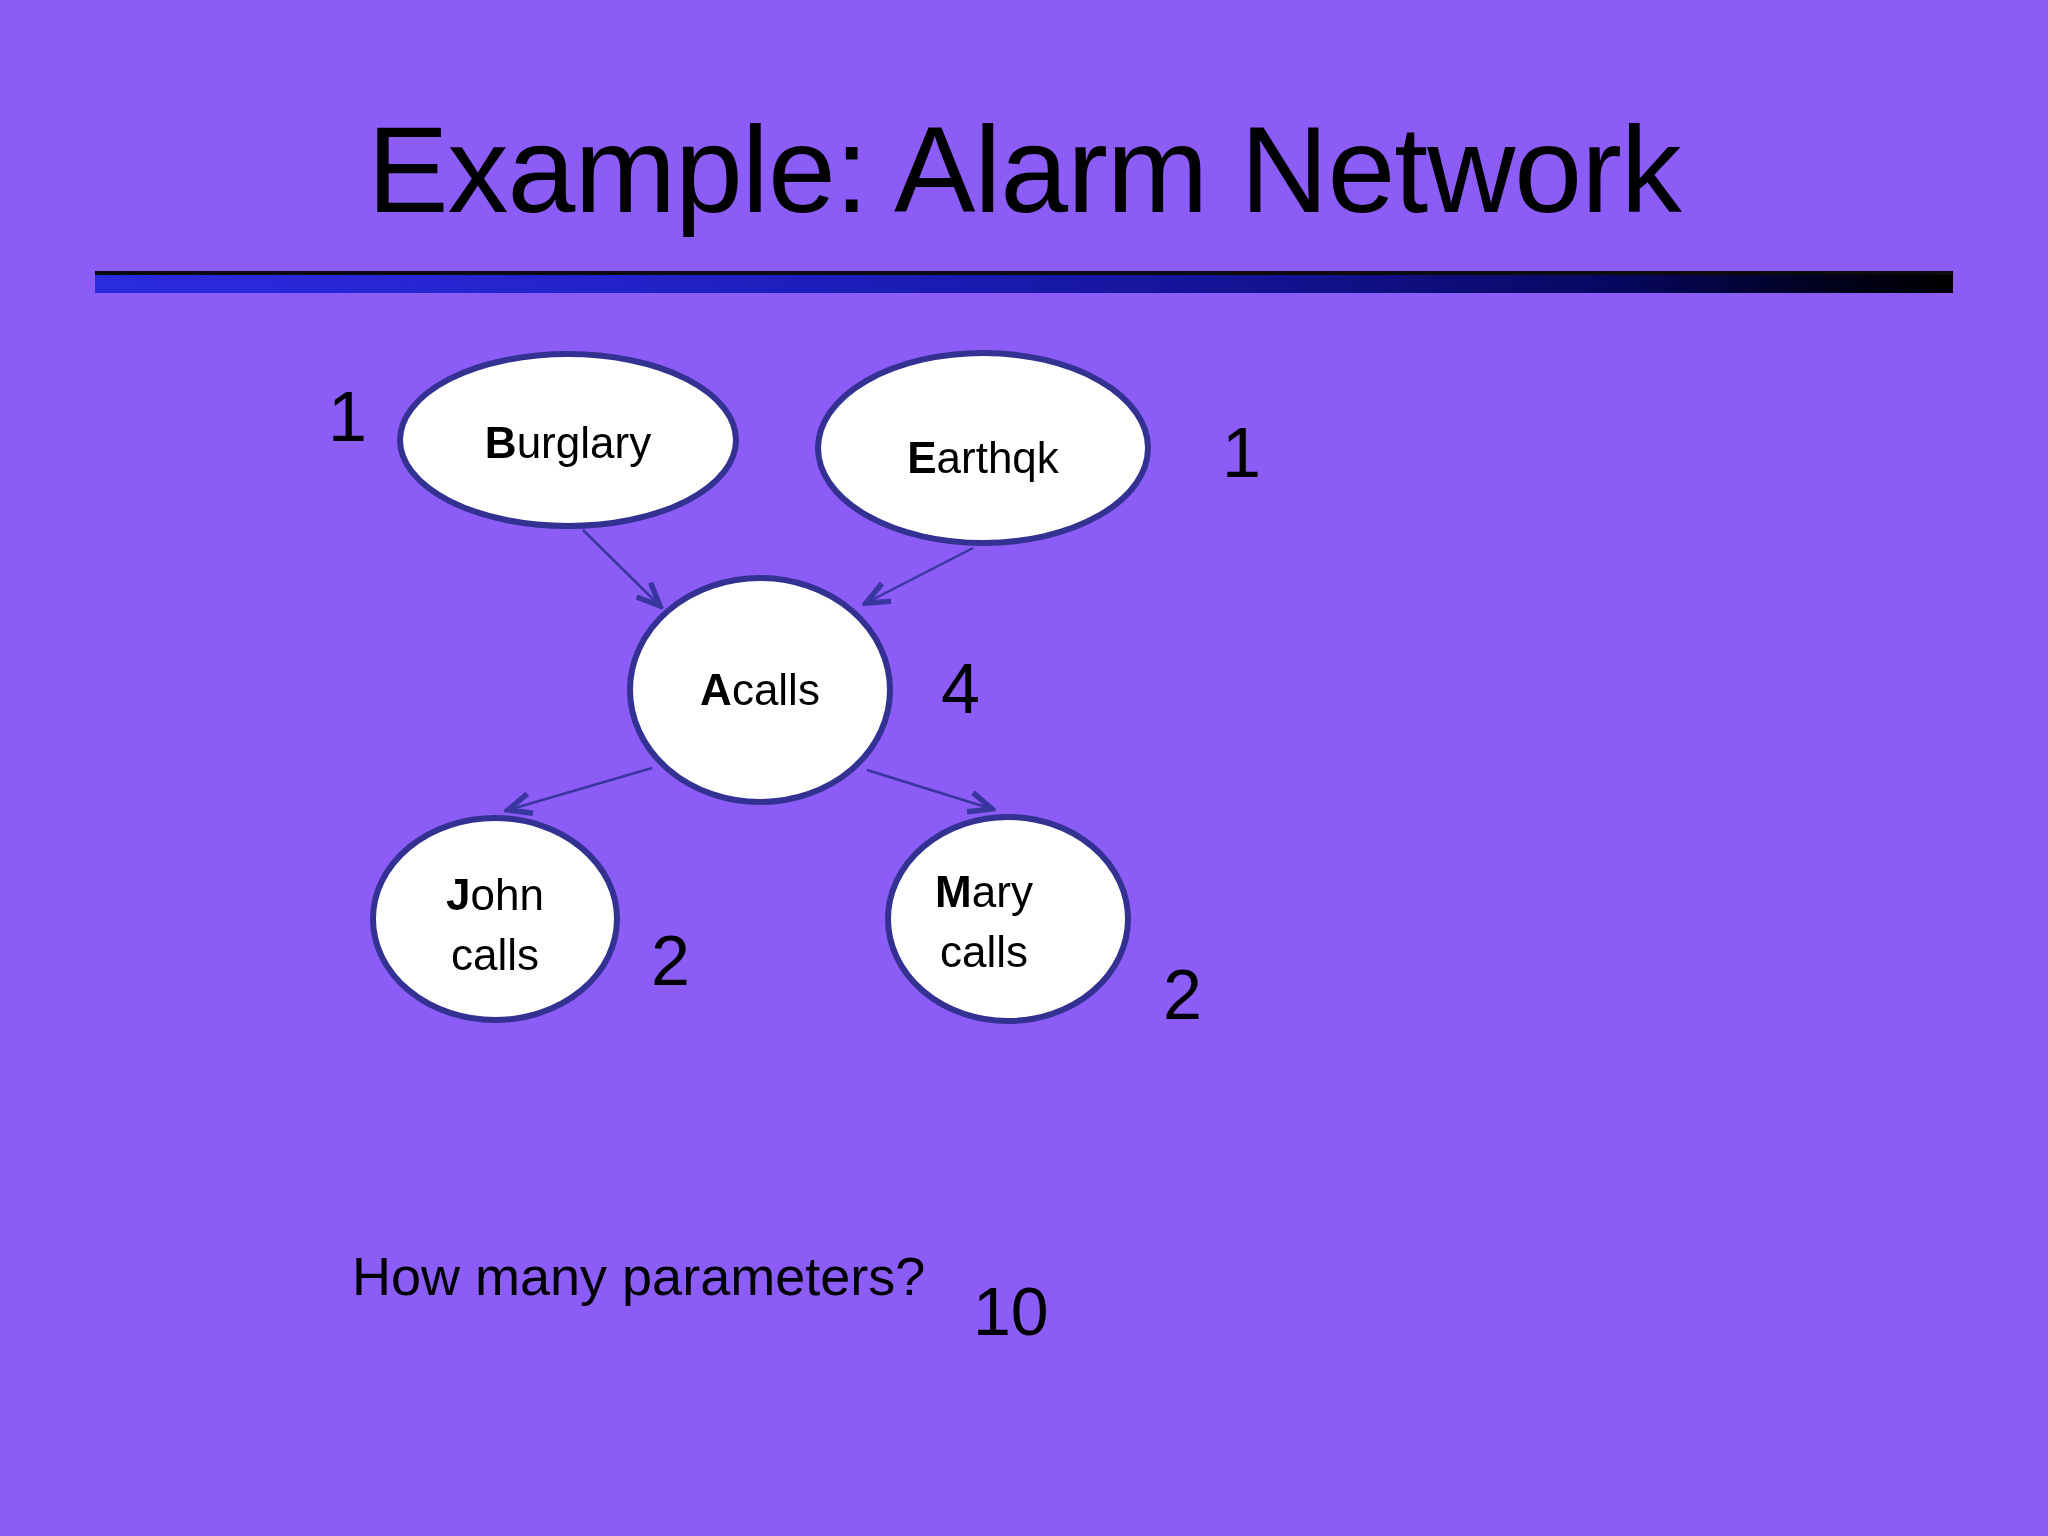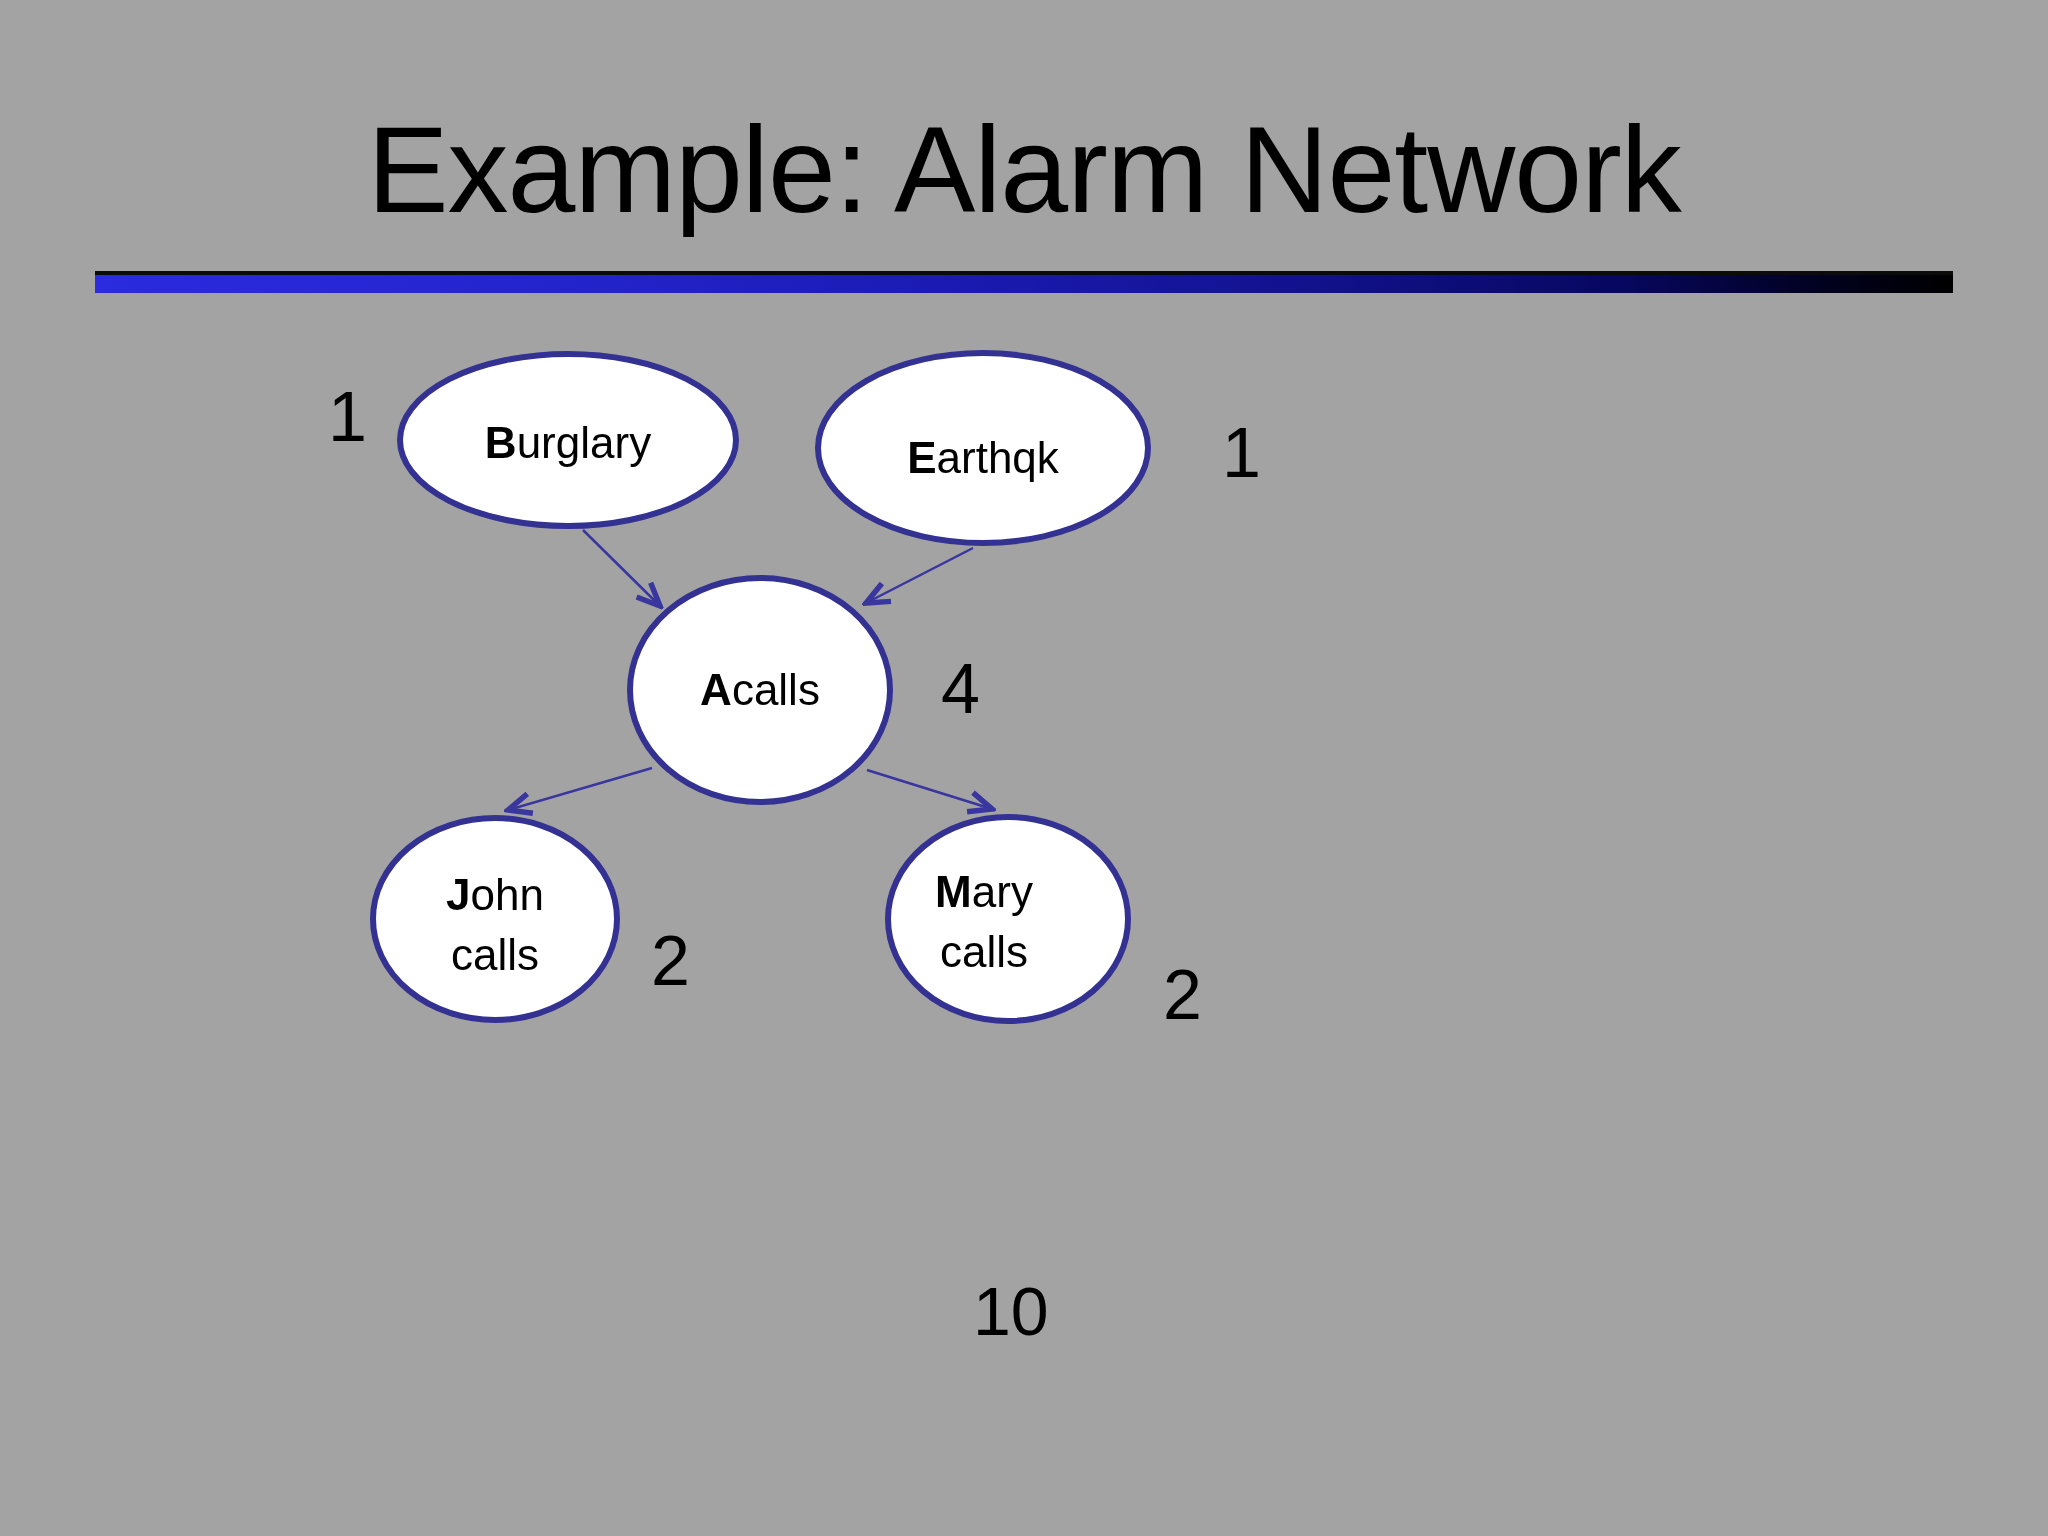--- a/index.html
+++ b/index.html
@@ -1,20 +1,20 @@
 <!DOCTYPE html>
 <html><head>
 <meta charset="utf-8">
 <style>
   html, body { margin: 0; padding: 0; background: #ffffff; }
   .slide {
     position: relative;
     width: 2048px;
     height: 1536px;
-    background: #a3a3a3;
+    background: #8b5cf6;
     font-family: "Liberation Sans", sans-serif;
     color: #000000;
     overflow: hidden;
   }
   .title {
     position: absolute;
     top: 103px;
     left: 0;
     width: 100%;
     text-align: center;
@@ -130,15 +130,16 @@
     <div><span class="lead">M</span><span>ary</span></div>
     <div>calls</div>
   </div>
 
   <div class="count count-burglary">1</div>
   <div class="count count-earthqk">1</div>
   <div class="count count-alarm">4</div>
   <div class="count count-john">2</div>
   <div class="count count-mary">2</div>
 
+  <div class="question-text">How many parameters?</div>
   <div class="question-answer">10</div>
 
 </div>
 
 </body></html>

